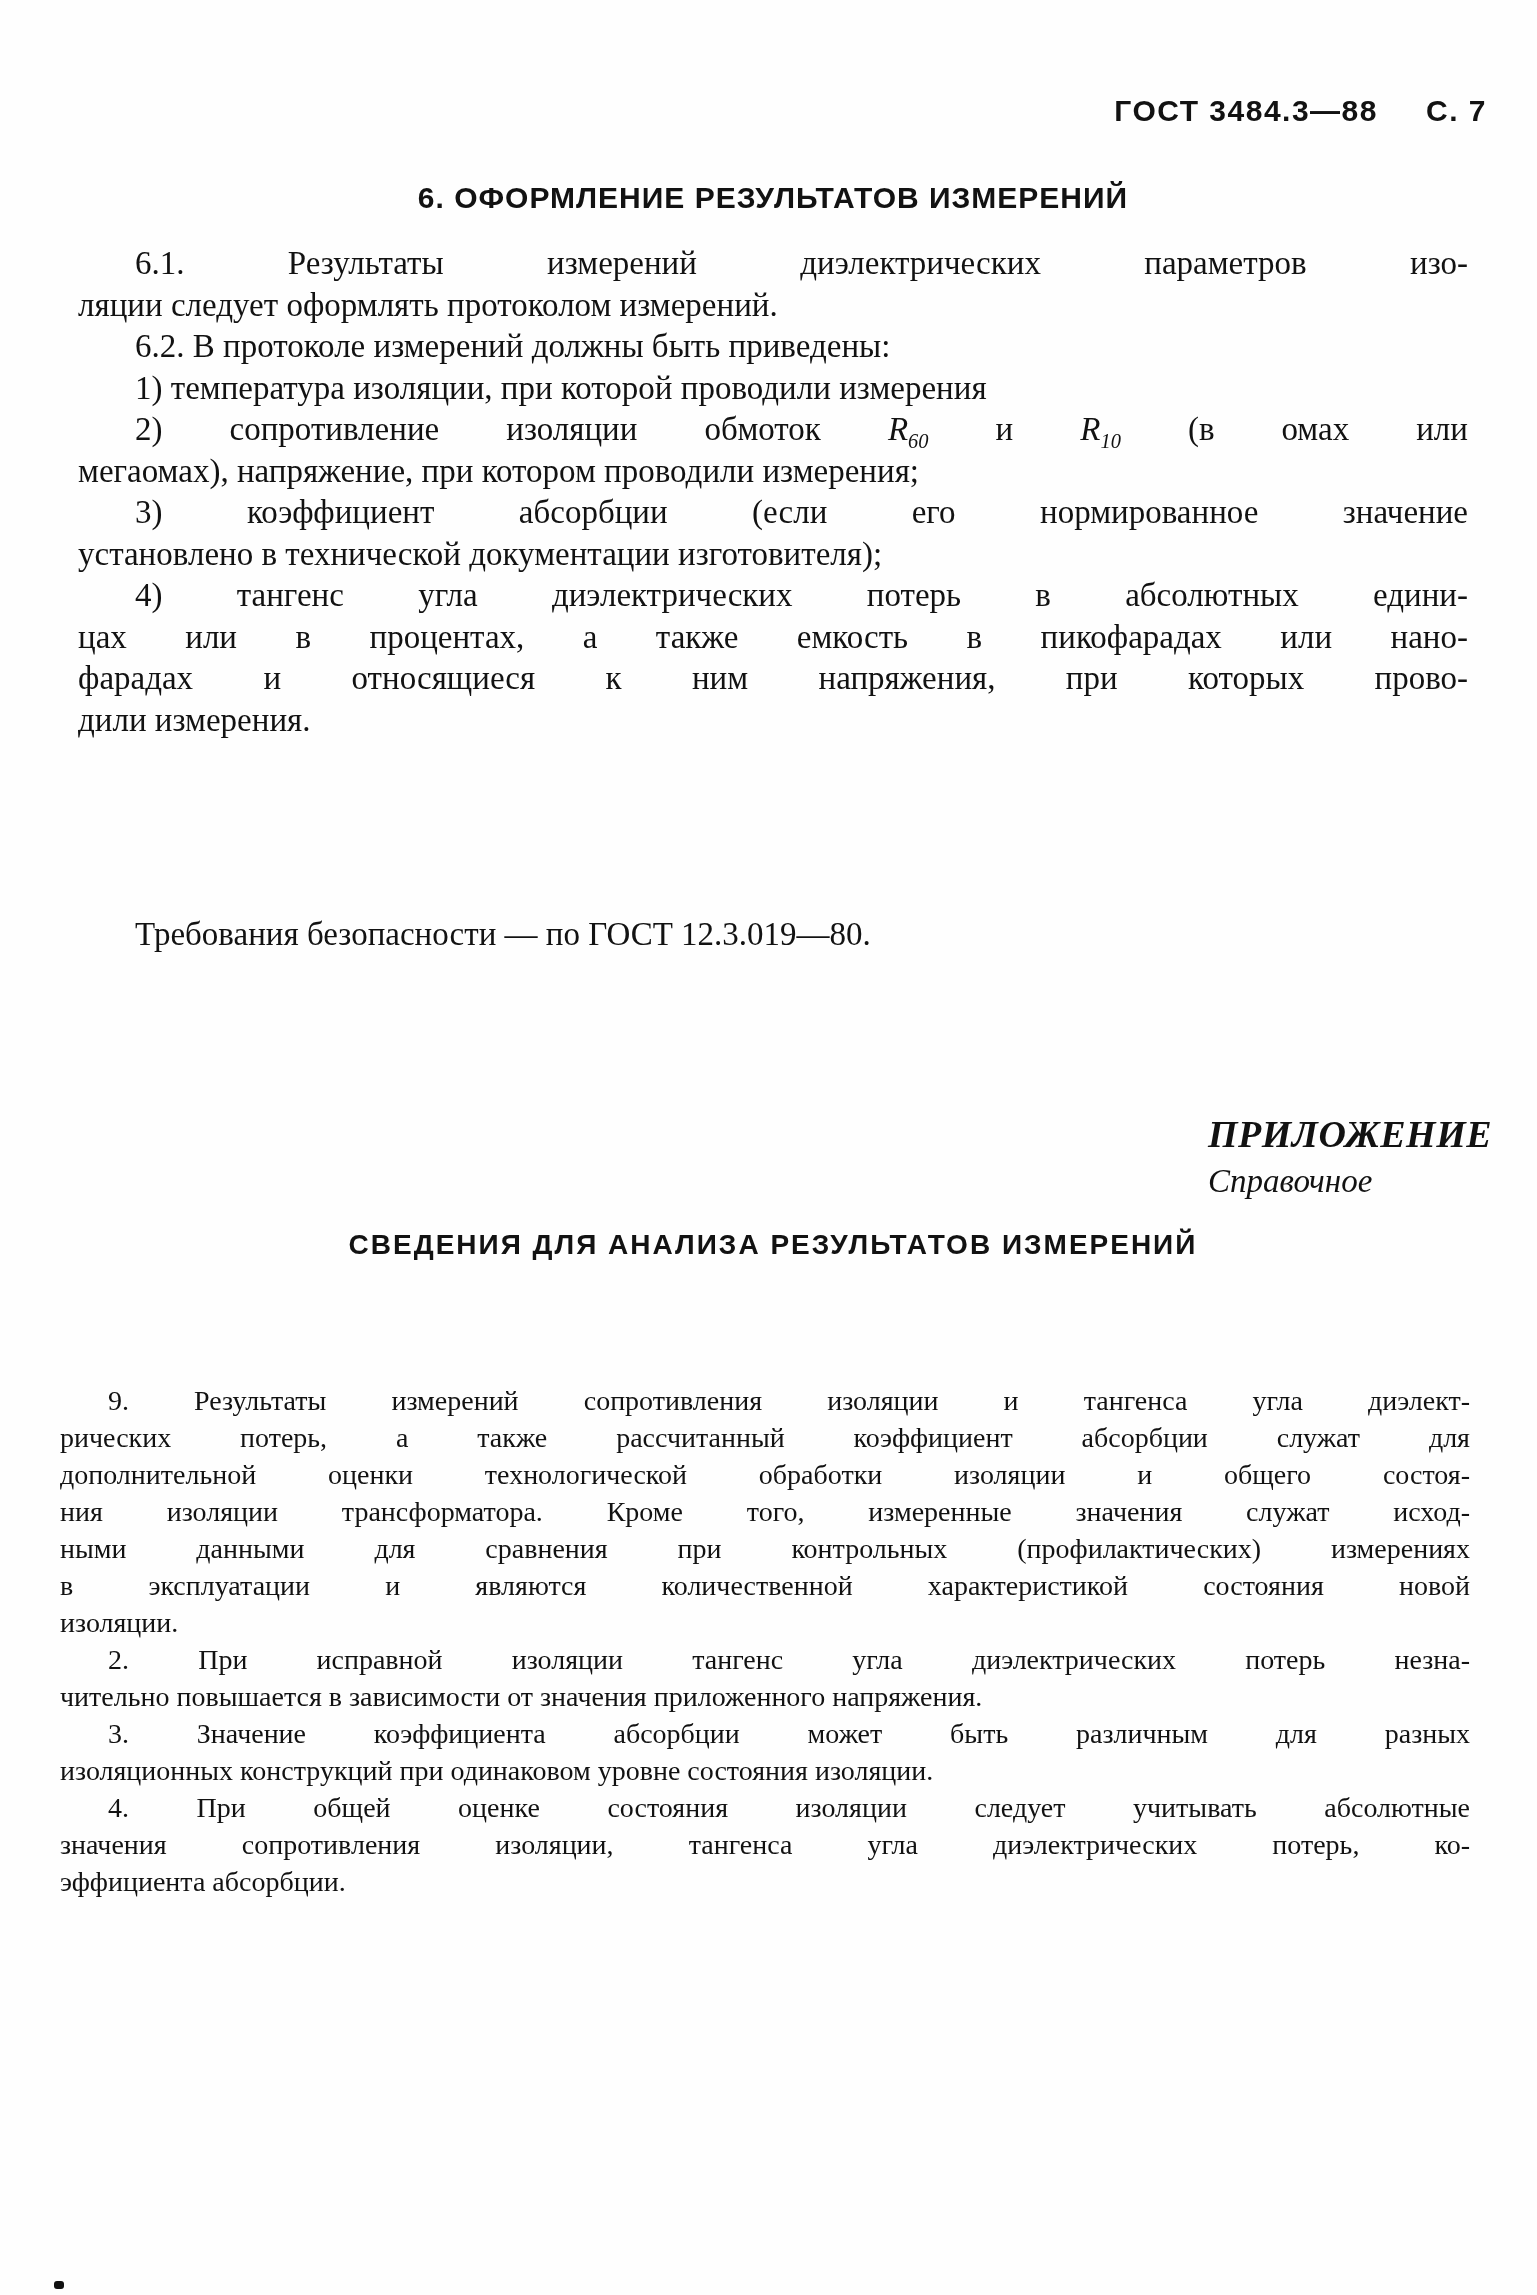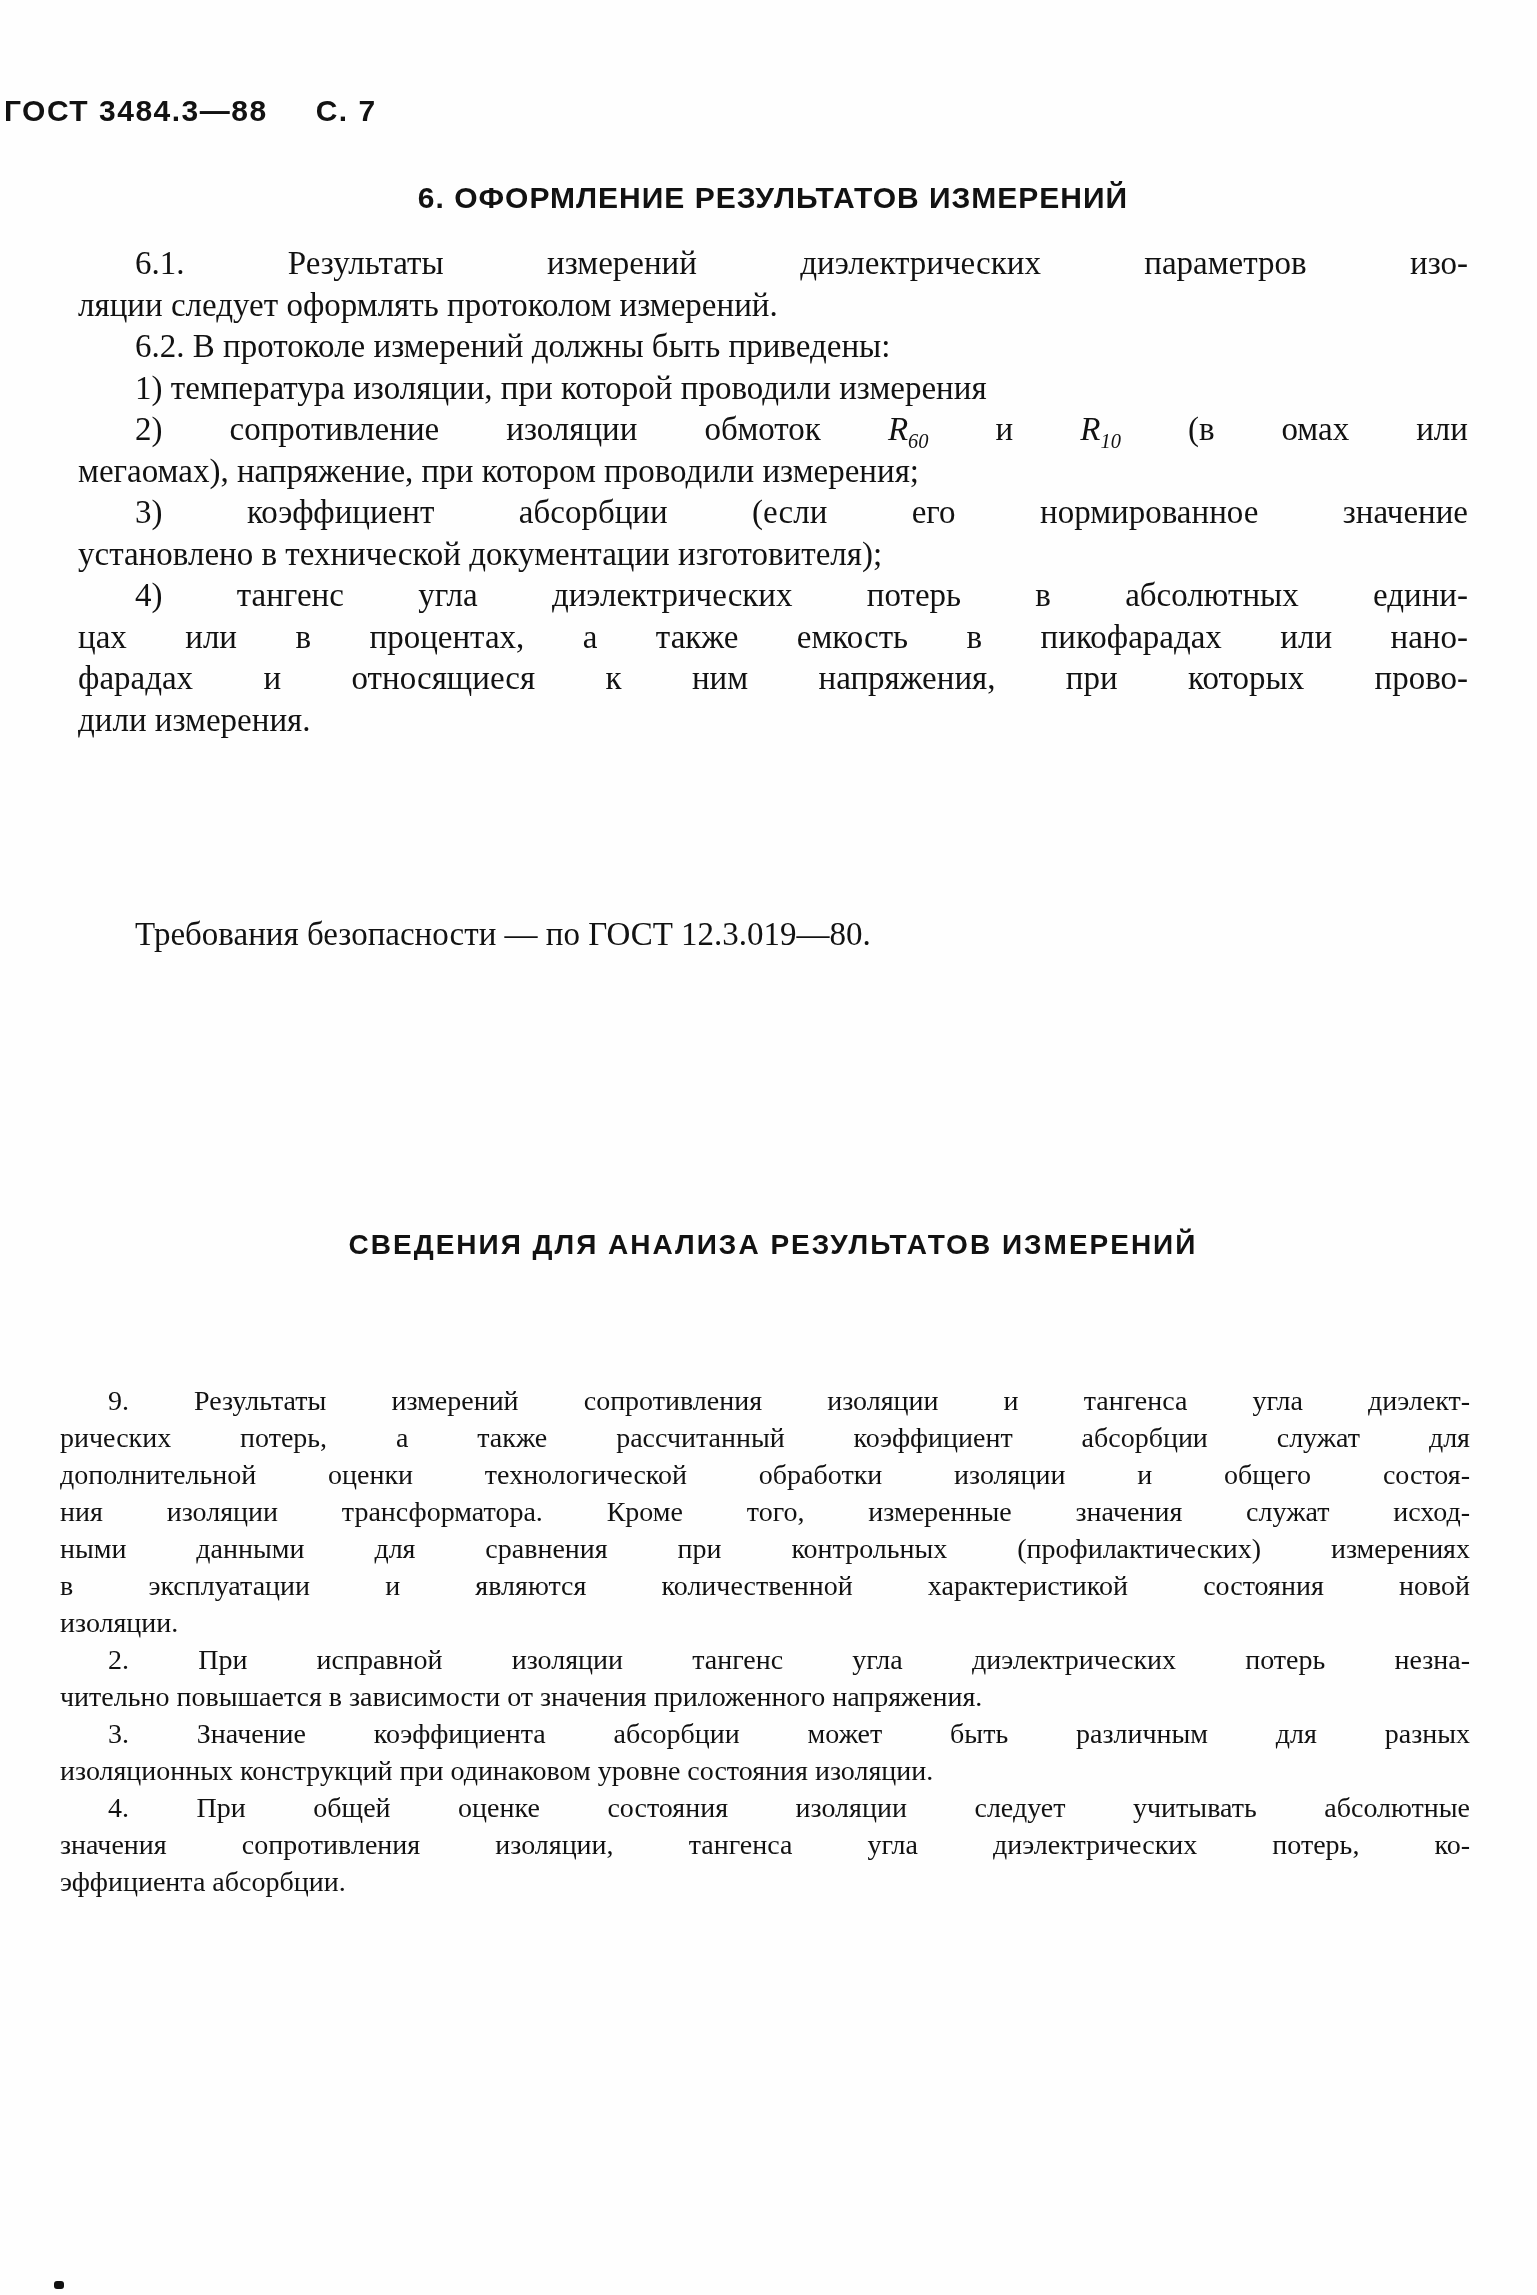--- a/index.html
+++ b/index.html
@@ -4,21 +4,21 @@
 <style>
   html,body{margin:0;padding:0;background:#ffffff;}
   .page{
     position:relative; width:1537px; height:2295px;
     background:#fefefe; overflow:hidden;
     color:#121212;
     font-family:"Liberation Serif","DejaVu Serif",serif;
   }
   .running-header{
     position:absolute; top:94px; left:4px; right:50px;
-    display:flex; justify-content:flex-start; gap:48px;
+    display:flex; justify-content:flex-end; gap:48px;
     font-family:"Liberation Sans","DejaVu Sans",sans-serif;
     font-weight:700; font-size:30px; letter-spacing:1.5px;
   }
   .h{
     position:absolute; left:78px; width:1390px; margin:0;
     text-align:center;
     font-family:"Liberation Sans","DejaVu Sans",sans-serif;
     font-weight:700;
   }
   .sec6-title{ top:181px; font-size:30px; letter-spacing:1px; }
@@ -84,20 +84,24 @@
       </div>
   </div>
 
 
   <div class="body sec7-body">
     <div class="para">
         <div class="tline last ind"><span>Требования безопасности — по ГОСТ 12.3.019—80.</span></div>
       </div>
   </div>
 
+  <div class="appendix-label">
+    <div class="applabel">ПРИЛОЖЕНИЕ</div>
+    <div class="appsub">Справочное</div>
+  </div>
 
   <h2 class="h app-title">СВЕДЕНИЯ ДЛЯ АНАЛИЗА РЕЗУЛЬТАТОВ ИЗМЕРЕНИЙ</h2>
 
   <div class="body app-body">
     <div class="para">
         <div class="tline ind"><span>9. Результаты измерений сопротивления изоляции и тангенса угла диэлект-</span></div>
         <div class="tline"><span>рических потерь, а также рассчитанный коэффициент абсорбции служат для</span></div>
         <div class="tline"><span>дополнительной оценки технологической обработки изоляции и общего состоя-</span></div>
         <div class="tline"><span>ния изоляции трансформатора. Кроме того, измеренные значения служат исход-</span></div>
         <div class="tline"><span>ными данными для сравнения при контрольных (профилактических) измерениях</span></div>

